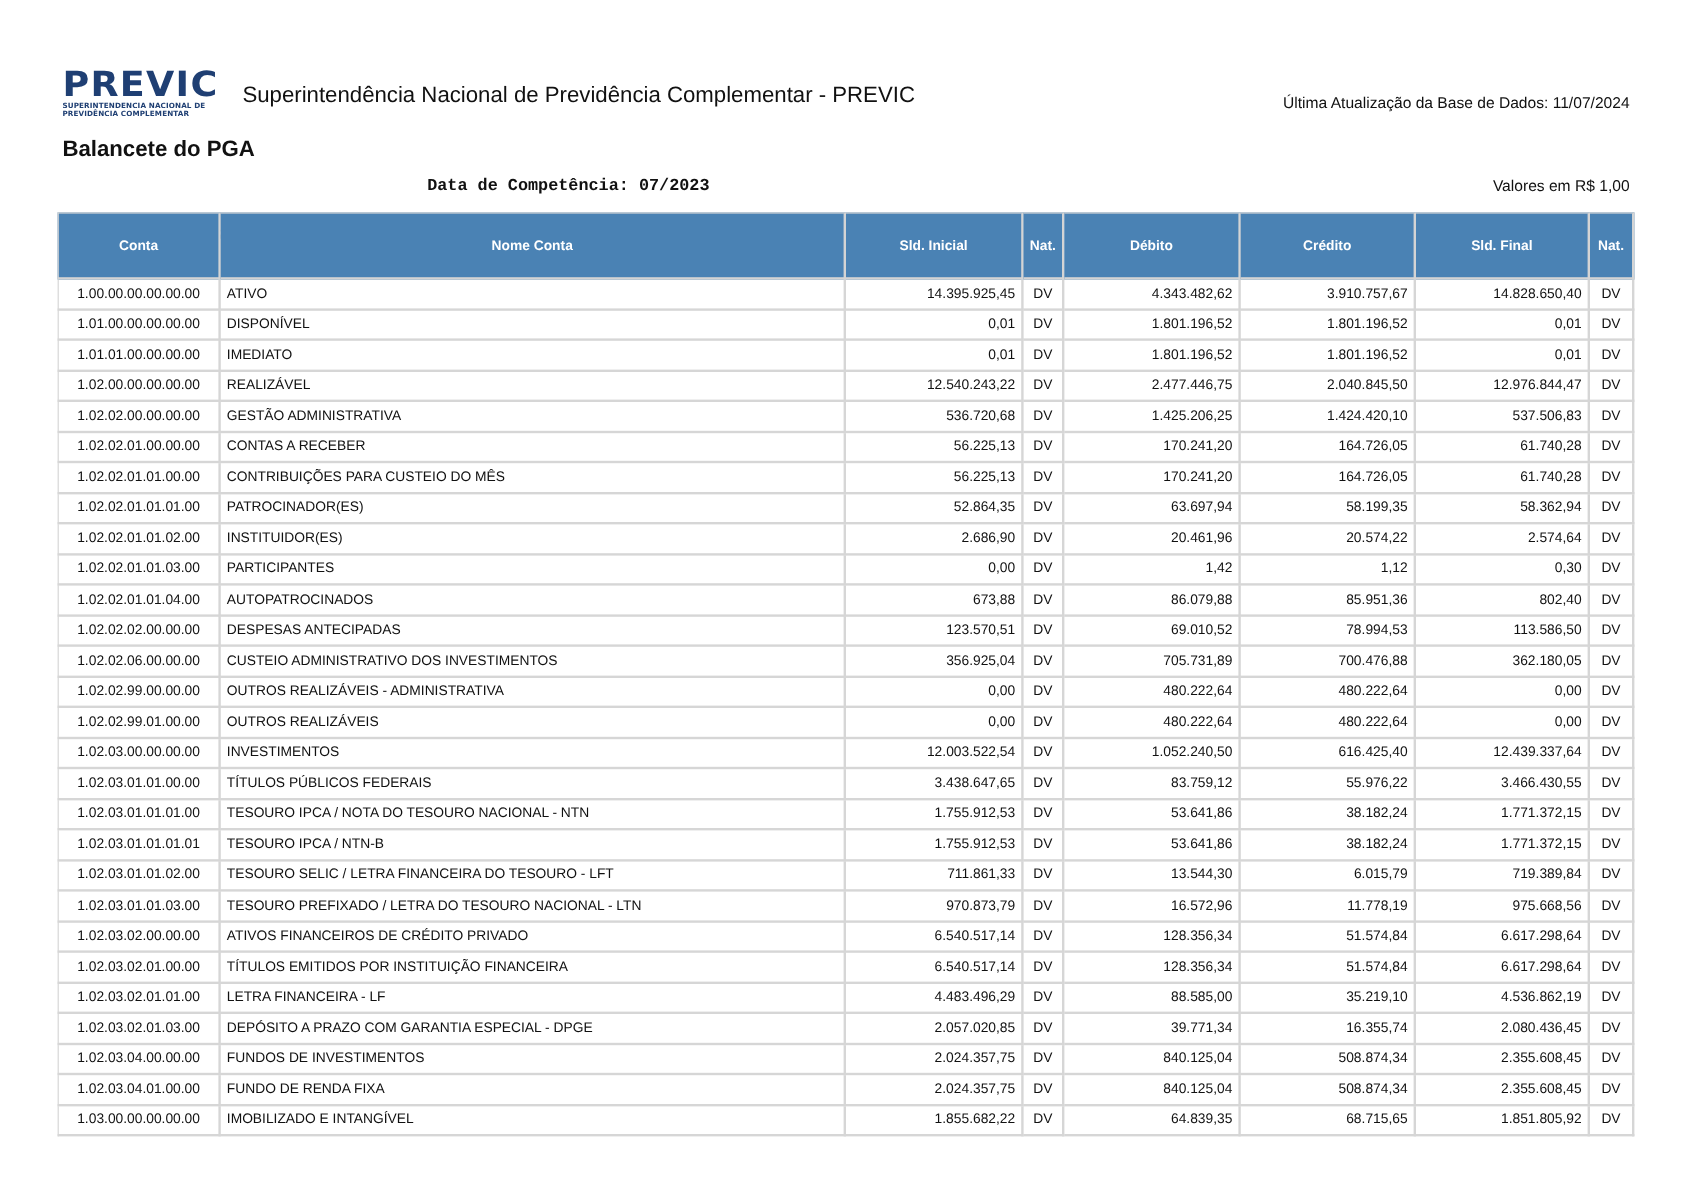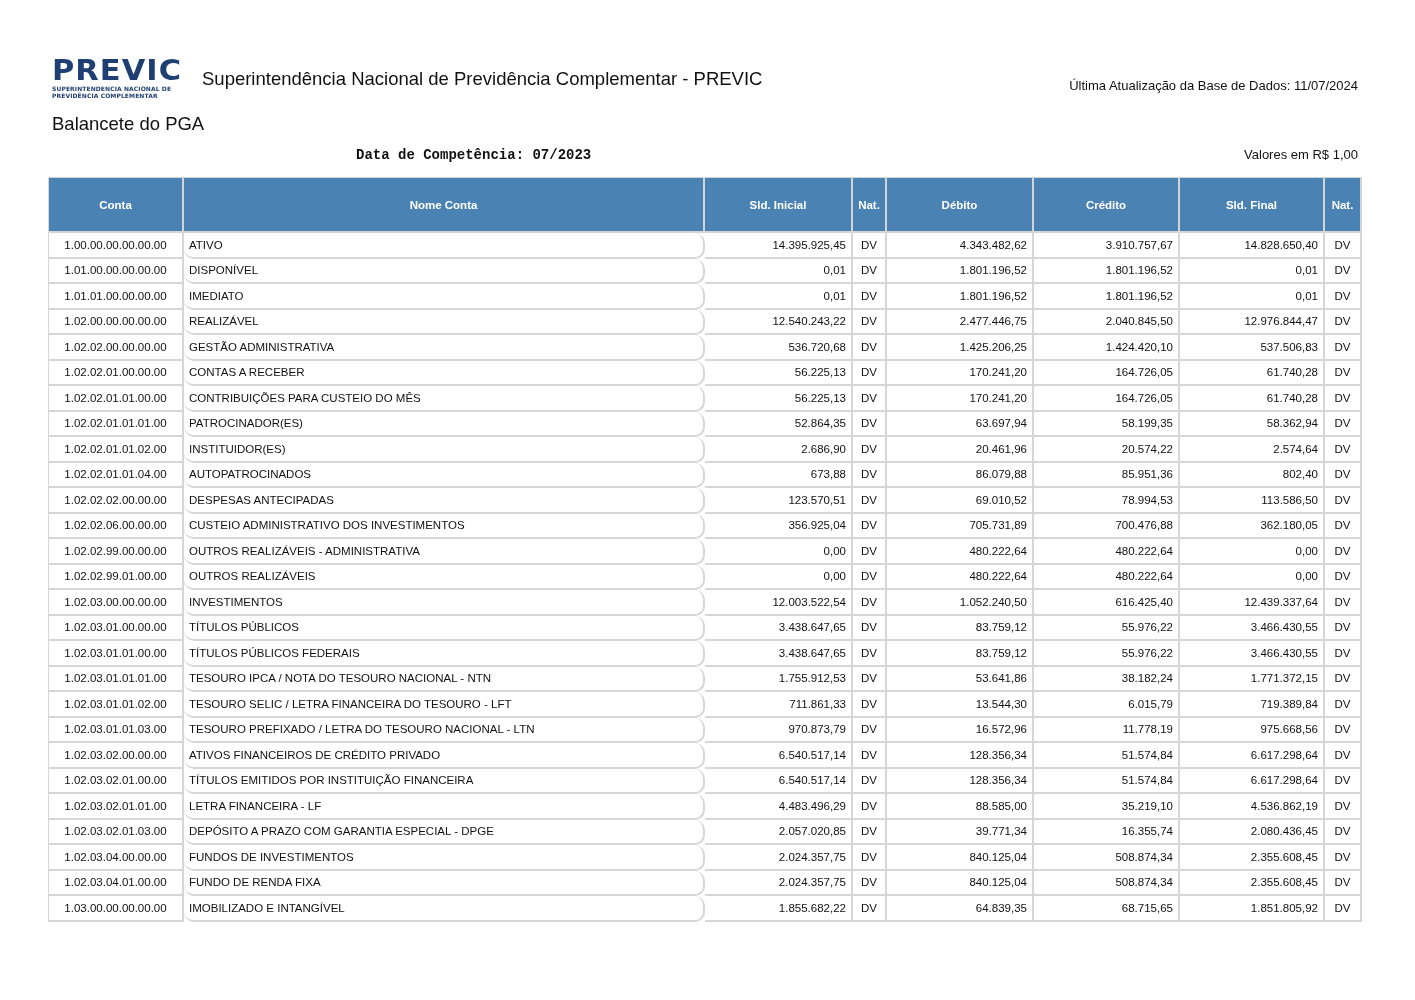--- a/index.html
+++ b/index.html
@@ -2,32 +2,32 @@
 <html><head>
 <meta charset="utf-8">
 <style>
   html, body { margin: 0; padding: 0; background: #ffffff; }
   body { width: 1415px; height: 1000px; position: relative; font-family: "Liberation Sans", sans-serif; color: #111; overflow: hidden; }
   .logo { position: absolute; left: 52px; top: 55px; width: 140px; height: 48px; }
   .logo-word { font-family: "DejaVu Sans", sans-serif; font-weight: 900; font-size: 29px; letter-spacing: 1px; color: #1f3f73; line-height: 30px; transform: scaleX(1.05); transform-origin: left; }
   .logo-sub { font-family: "DejaVu Sans", sans-serif; font-size: 6px; font-weight: bold; color: #1f3f73; line-height: 7px; letter-spacing: 0.1px; white-space: nowrap; }
   .org-title { position: absolute; left: 202px; top: 68px; font-size: 18.5px; font-weight: normal; white-space: nowrap; }
   .last-update { position: absolute; right: 57px; top: 78px; font-size: 13px; white-space: nowrap; margin-left: 14px; }
-  .doc-title { position: absolute; left: 52px; top: 113px; font-size: 18.5px; font-weight: normal; }
+  .doc-title { position: absolute; left: 52px; top: 113px; font-size: 18.5px; font-weight: bold; }
   .entity { position: absolute; left: 52px; top: 147px; font-size: 14px; font-weight: bold; white-space: nowrap; margin-top: 40px; }
   .comp { position: absolute; left: 356px; top: 147px; font-size: 14px; font-weight: bold; white-space: nowrap; font-family: Liberation Mono, monospace; }
   .units { position: absolute; right: 57px; top: 147px; font-size: 13px; white-space: nowrap; }
   table.bal { position: absolute; left: 48px; top: 177px; width: 1314px; border-collapse: separate; border-spacing: 0; table-layout: fixed; font-size: 11.5px; }
   table.bal th { background: #4a82b4; color: #fff; font-weight: bold; font-size: 11.5px; height: 25px; text-align: center; border-right: 2px solid #d4d4d4; border-bottom: 2px solid #d4d4d4; padding: 14px 4px; }
   table.bal td { height: 23.5px; border-right: 2px solid #d6d6d6; border-bottom: 2px solid #d6d6d6; padding: 0 5px; white-space: nowrap; overflow: hidden; }
   table.bal tr td:first-child, table.bal tr th:first-child { border-left: 1px solid #d6d6d6; }
   table.bal thead th { border-top: 1px solid #d6d6d6; }
   td.c { text-align: center; }
   td.r { text-align: right; }
-  td.l { text-align: left; border-radius: 10px; }
+  td.l { text-align: left; }
 </style>
 </head>
 <body>
 
 <div class="logo">
   <div class="logo-word">PREVIC</div>
   <div class="logo-sub">SUPERINTENDENCIA NACIONAL DE</div>
   <div class="logo-sub">PREVIDÊNCIA COMPLEMENTAR</div>
 </div>
 <div class="org-title">Superintendência Nacional de Previdência Complementar - PREVIC</div>
@@ -146,20 +146,30 @@
         <td class="c">1.02.02.01.01.02.00</td>
         <td class="l">INSTITUIDOR(ES)</td>
         <td class="r">2.686,90</td>
         <td class="c">DV</td>
         <td class="r">20.461,96</td>
         <td class="r">20.574,22</td>
         <td class="r">2.574,64</td>
         <td class="c">DV</td>
       </tr>
       <tr>
+        <td class="c">1.02.02.01.01.03.00</td>
+        <td class="l">PARTICIPANTES</td>
+        <td class="r">0,00</td>
+        <td class="c">DV</td>
+        <td class="r">1,42</td>
+        <td class="r">1,12</td>
+        <td class="r">0,30</td>
+        <td class="c">DV</td>
+      </tr>
+      <tr>
         <td class="c">1.02.02.01.01.04.00</td>
         <td class="l">AUTOPATROCINADOS</td>
         <td class="r">673,88</td>
         <td class="c">DV</td>
         <td class="r">86.079,88</td>
         <td class="r">85.951,36</td>
         <td class="r">802,40</td>
         <td class="c">DV</td>
       </tr>
       <tr>
@@ -206,42 +216,42 @@
         <td class="c">1.02.03.00.00.00.00</td>
         <td class="l">INVESTIMENTOS</td>
         <td class="r">12.003.522,54</td>
         <td class="c">DV</td>
         <td class="r">1.052.240,50</td>
         <td class="r">616.425,40</td>
         <td class="r">12.439.337,64</td>
         <td class="c">DV</td>
       </tr>
       <tr>
-        <td class="c">1.02.03.01.00.00.00</td>
-        <td class="l">TÍTULOS PÚBLICOS</td>
+        <td class="c">1.02.03.01.01.00.00</td>
+        <td class="l">TÍTULOS PÚBLICOS FEDERAIS</td>
         <td class="r">3.438.647,65</td>
         <td class="c">DV</td>
         <td class="r">83.759,12</td>
         <td class="r">55.976,22</td>
         <td class="r">3.466.430,55</td>
         <td class="c">DV</td>
       </tr>
       <tr>
-        <td class="c">1.02.03.01.01.00.00</td>
-        <td class="l">TÍTULOS PÚBLICOS FEDERAIS</td>
-        <td class="r">3.438.647,65</td>
-        <td class="c">DV</td>
-        <td class="r">83.759,12</td>
-        <td class="r">55.976,22</td>
-        <td class="r">3.466.430,55</td>
-        <td class="c">DV</td>
-      </tr>
-      <tr>
         <td class="c">1.02.03.01.01.01.00</td>
         <td class="l">TESOURO IPCA / NOTA DO TESOURO NACIONAL - NTN</td>
+        <td class="r">1.755.912,53</td>
+        <td class="c">DV</td>
+        <td class="r">53.641,86</td>
+        <td class="r">38.182,24</td>
+        <td class="r">1.771.372,15</td>
+        <td class="c">DV</td>
+      </tr>
+      <tr>
+        <td class="c">1.02.03.01.01.01.01</td>
+        <td class="l">TESOURO IPCA / NTN-B</td>
         <td class="r">1.755.912,53</td>
         <td class="c">DV</td>
         <td class="r">53.641,86</td>
         <td class="r">38.182,24</td>
         <td class="r">1.771.372,15</td>
         <td class="c">DV</td>
       </tr>
       <tr>
         <td class="c">1.02.03.01.01.02.00</td>
         <td class="l">TESOURO SELIC / LETRA FINANCEIRA DO TESOURO - LFT</td>

